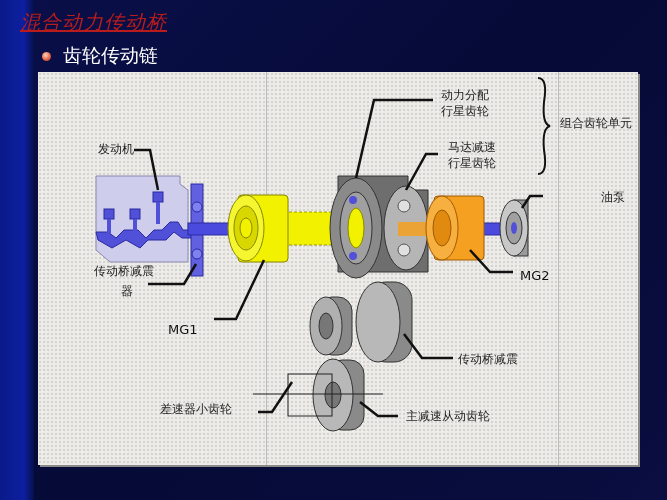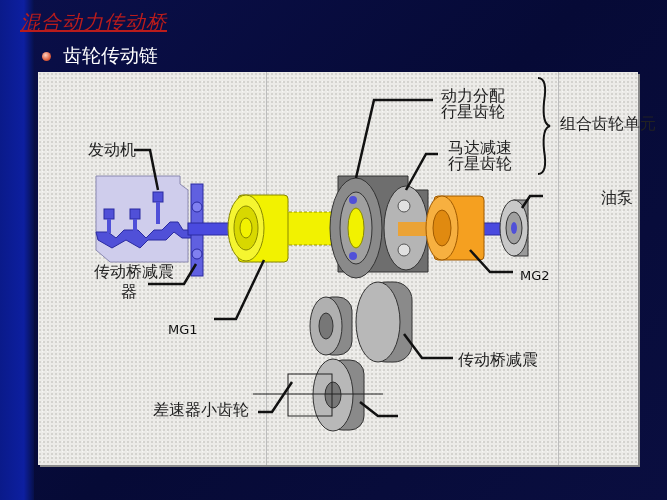--- a/index.html
+++ b/index.html
@@ -30,22 +30,22 @@
     background: #ecebe8;
     background-image:
       radial-gradient(#d4d3cf 0.8px, transparent 0.8px),
       radial-gradient(#f7f7f5 0.8px, transparent 0.8px);
     background-size: 4px 4px, 5px 5px;
     background-position: 0 0, 2px 2px;
     box-shadow: 2px 2px 0 #8a8a8a;
   }
   .vline { position: absolute; top: 0; width: 1px; height: 393px; background: #bdbdbd; }
   .lbl {
-    position: absolute; color: #222; font-size: 16px;
-    font-family: Liberation Sans, sans-serif; line-height: 16px; white-space: nowrap;
+    position: absolute; color: #222; font-size: 12px;
+    font-family: Liberation Mono, monospace; line-height: 16px; white-space: nowrap;
   }
   .lbl-sans { font-family: "DejaVu Sans", sans-serif; font-size: 13px; color: #111; }
   svg { position: absolute; left: 0; top: 0; }
 </style>
 </head>
 <body>
 
 <div class="left-bar"></div>
 <div class="title">混合动力传动桥</div>
 <div class="bullet-row">
@@ -136,26 +136,27 @@
       <polyline points="400,82 388,82 368,118"></polyline>
       <polyline points="505,124 492,124 484,136"></polyline>
       <polyline points="475,200 452,200 432,178"></polyline>
       <polyline points="415,286 384,286 366,262"></polyline>
       <polyline points="220,340 234,340 254,310"></polyline>
       <polyline points="360,344 340,344 322,330"></polyline>
       <path d="M500 6 Q510 6 506 30 Q504 52 512 54 Q504 56 506 78 Q510 102 500 102" stroke-width="2"></path>
     </g>
   </svg>
 
-  <div class="lbl" style="left:50px;top:70px">发动机</div>
+  <div class="lbl" style="left:60px;top:70px">发动机</div>
   <div class="lbl" style="left:56px;top:192px">传动桥减震</div>
   <div class="lbl" style="left:83px;top:212px">器</div>
   <div class="lbl lbl-sans" style="left:130px;top:250px">MG1</div>
   <div class="lbl" style="left:403px;top:16px">动力分配</div>
   <div class="lbl" style="left:403px;top:32px">行星齿轮</div>
   <div class="lbl" style="left:410px;top:68px">马达减速</div>
   <div class="lbl" style="left:410px;top:84px">行星齿轮</div>
   <div class="lbl" style="left:522px;top:44px">组合齿轮单元</div>
   <div class="lbl" style="left:563px;top:118px">油泵</div>
   <div class="lbl lbl-sans" style="left:482px;top:196px">MG2</div>
   <div class="lbl" style="left:420px;top:280px">传动桥减震</div>
-  <div class="lbl" style="left:115px;top:330px">差速器小齿轮</div>
+  <div class="lbl" style="left:122px;top:330px">差速器小齿轮</div>
+  <div class="lbl" style="left:368px;top:337px">主减速从动齿轮</div>
 </div>
 
 </body></html>

